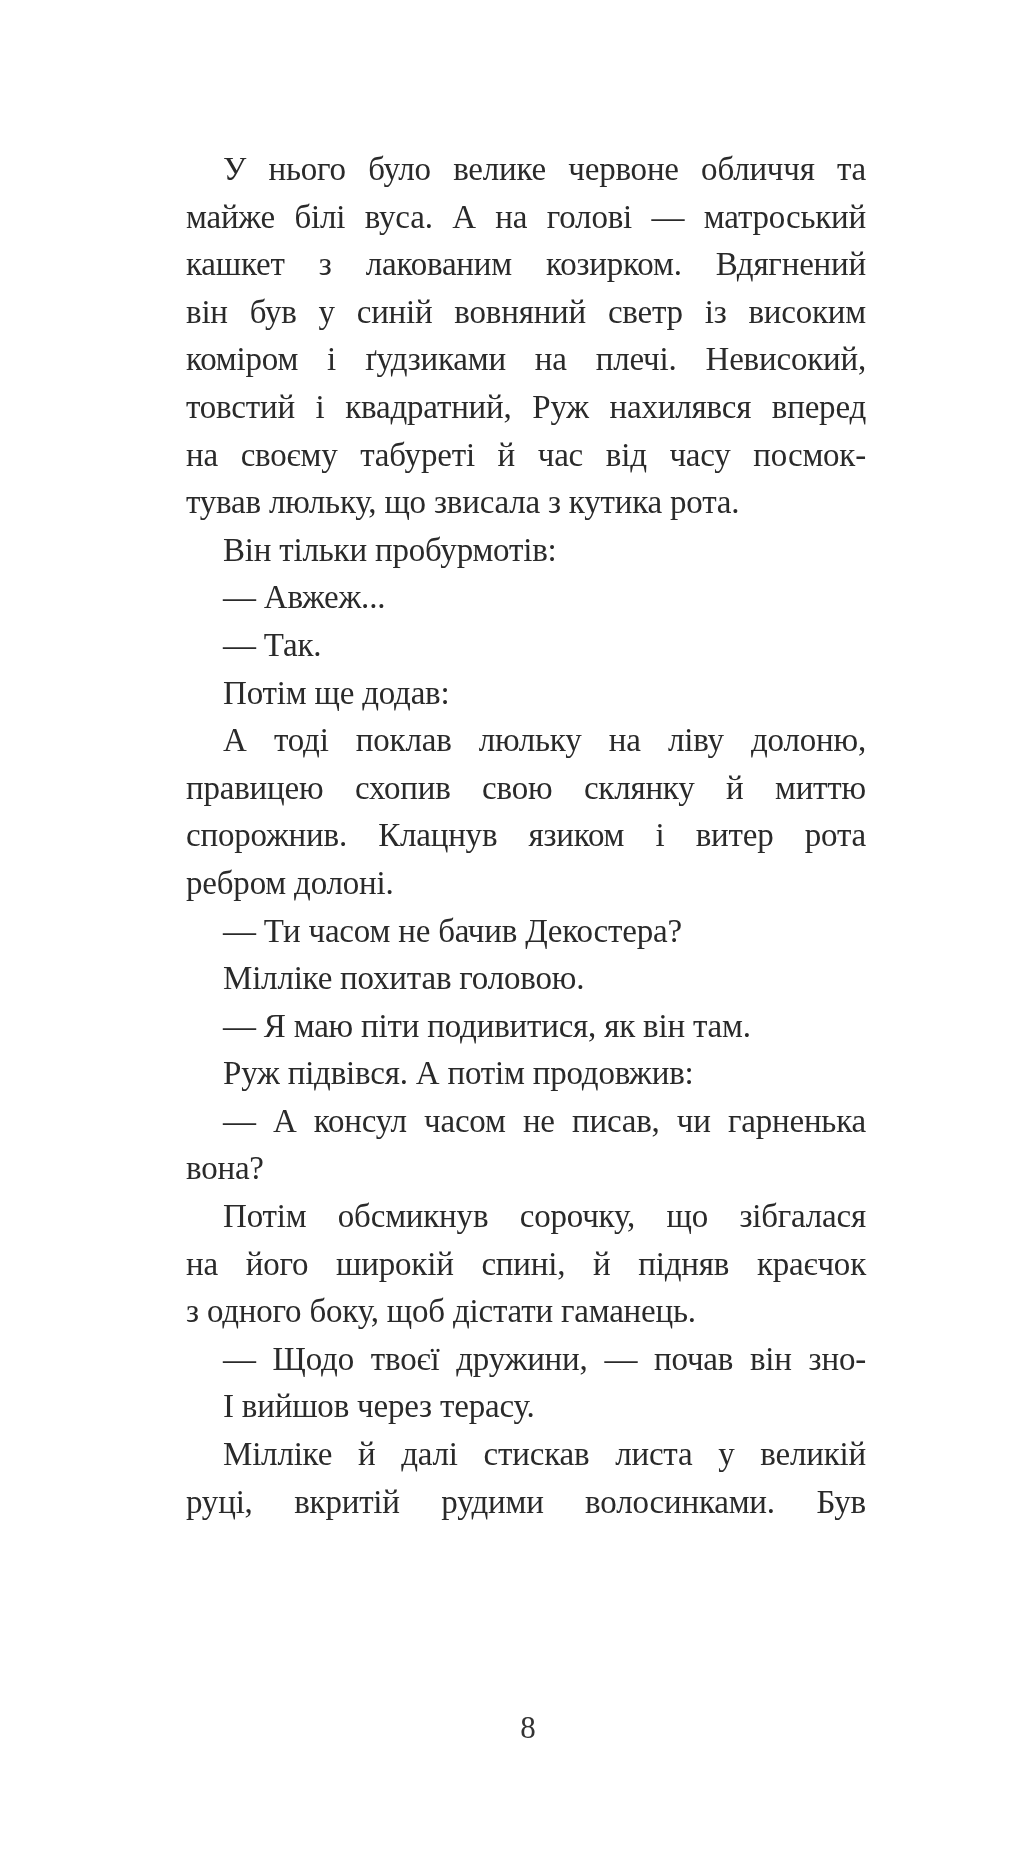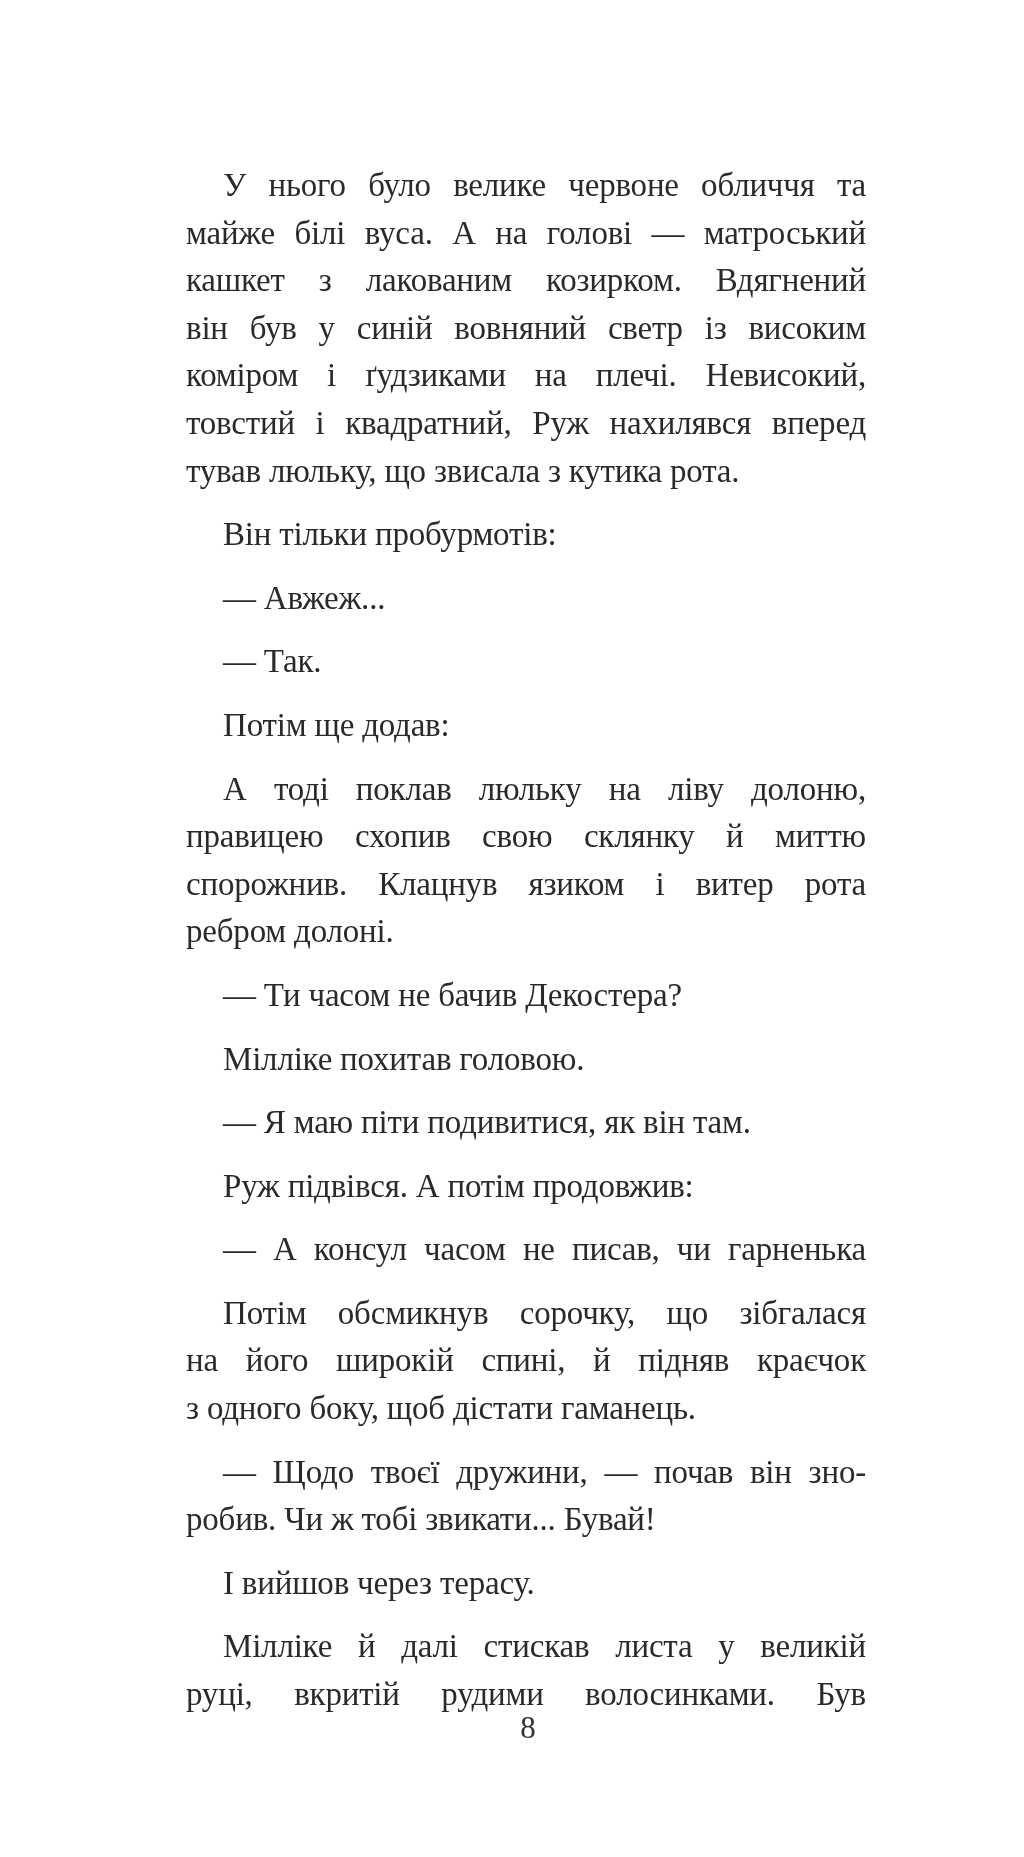--- a/index.html
+++ b/index.html
@@ -36,21 +36,20 @@
       font-size: 33px;
       white-space: nowrap;
       letter-spacing: -0.2px;
     }
     .line.justify {
       text-align: justify;
       text-align-last: justify;
     }
     .line.indent {
       padding-left: 37px;
-      margin-top: 16px;
     }
     .page-number {
       position: absolute;
       left: 0;
       width: 1024px;
       top: 1708px;
       text-align: center;
       font-size: 31px;
       line-height: 40px;
       color: #333333;
@@ -62,37 +61,38 @@
 <body>
 
 <div class="page">
   <div class="text-block">
     <span class="line indent justify">У нього було велике червоне обличчя та</span>
     <span class="line justify">майже білі вуса. А на голові — матроський</span>
     <span class="line justify">кашкет з лакованим козирком. Вдягнений</span>
     <span class="line justify">він був у синій вовняний светр із високим</span>
     <span class="line justify">коміром і ґудзиками на плечі. Невисокий,</span>
     <span class="line justify">товстий і квадратний, Руж нахилявся вперед</span>
+    <span class="line justify">на своєму табуреті й час від часу посмок-</span>
     <span class="line">тував люльку, що звисала з кутика рота.</span>
     <span class="line indent">Він тільки пробурмотів:</span>
     <span class="line indent">— Авжеж...</span>
     <span class="line indent">— Так.</span>
     <span class="line indent">Потім ще додав:</span>
     <span class="line indent justify">А тоді поклав люльку на ліву долоню,</span>
     <span class="line justify">правицею схопив свою склянку й миттю</span>
     <span class="line justify">спорожнив. Клацнув язиком і витер рота</span>
     <span class="line">ребром долоні.</span>
     <span class="line indent">— Ти часом не бачив Декостера?</span>
     <span class="line indent">Мілліке похитав головою.</span>
     <span class="line indent">— Я маю піти подивитися, як він там.</span>
     <span class="line indent">Руж підвівся. А потім продовжив:</span>
     <span class="line indent justify">— А консул часом не писав, чи гарненька</span>
+    <span class="line">вона?</span>
     <span class="line indent justify">Потім обсмикнув сорочку, що зібгалася</span>
     <span class="line justify">на його широкій спині, й підняв краєчок</span>
     <span class="line">з одного боку, щоб дістати гаманець.</span>
     <span class="line indent justify">— Щодо твоєї дружини, — почав він зно-</span>
-    <span class="line">робив. Чи ж тобі звикати... Бувай!</span>
     <span class="line indent">І вийшов через терасу.</span>
     <span class="line indent justify">Мілліке й далі стискав листа у великій</span>
     <span class="line justify">руці, вкритій рудими волосинками. Був</span>
   </div>
   <div class="page-number">8</div>
 </div>
 
 </body></html>

